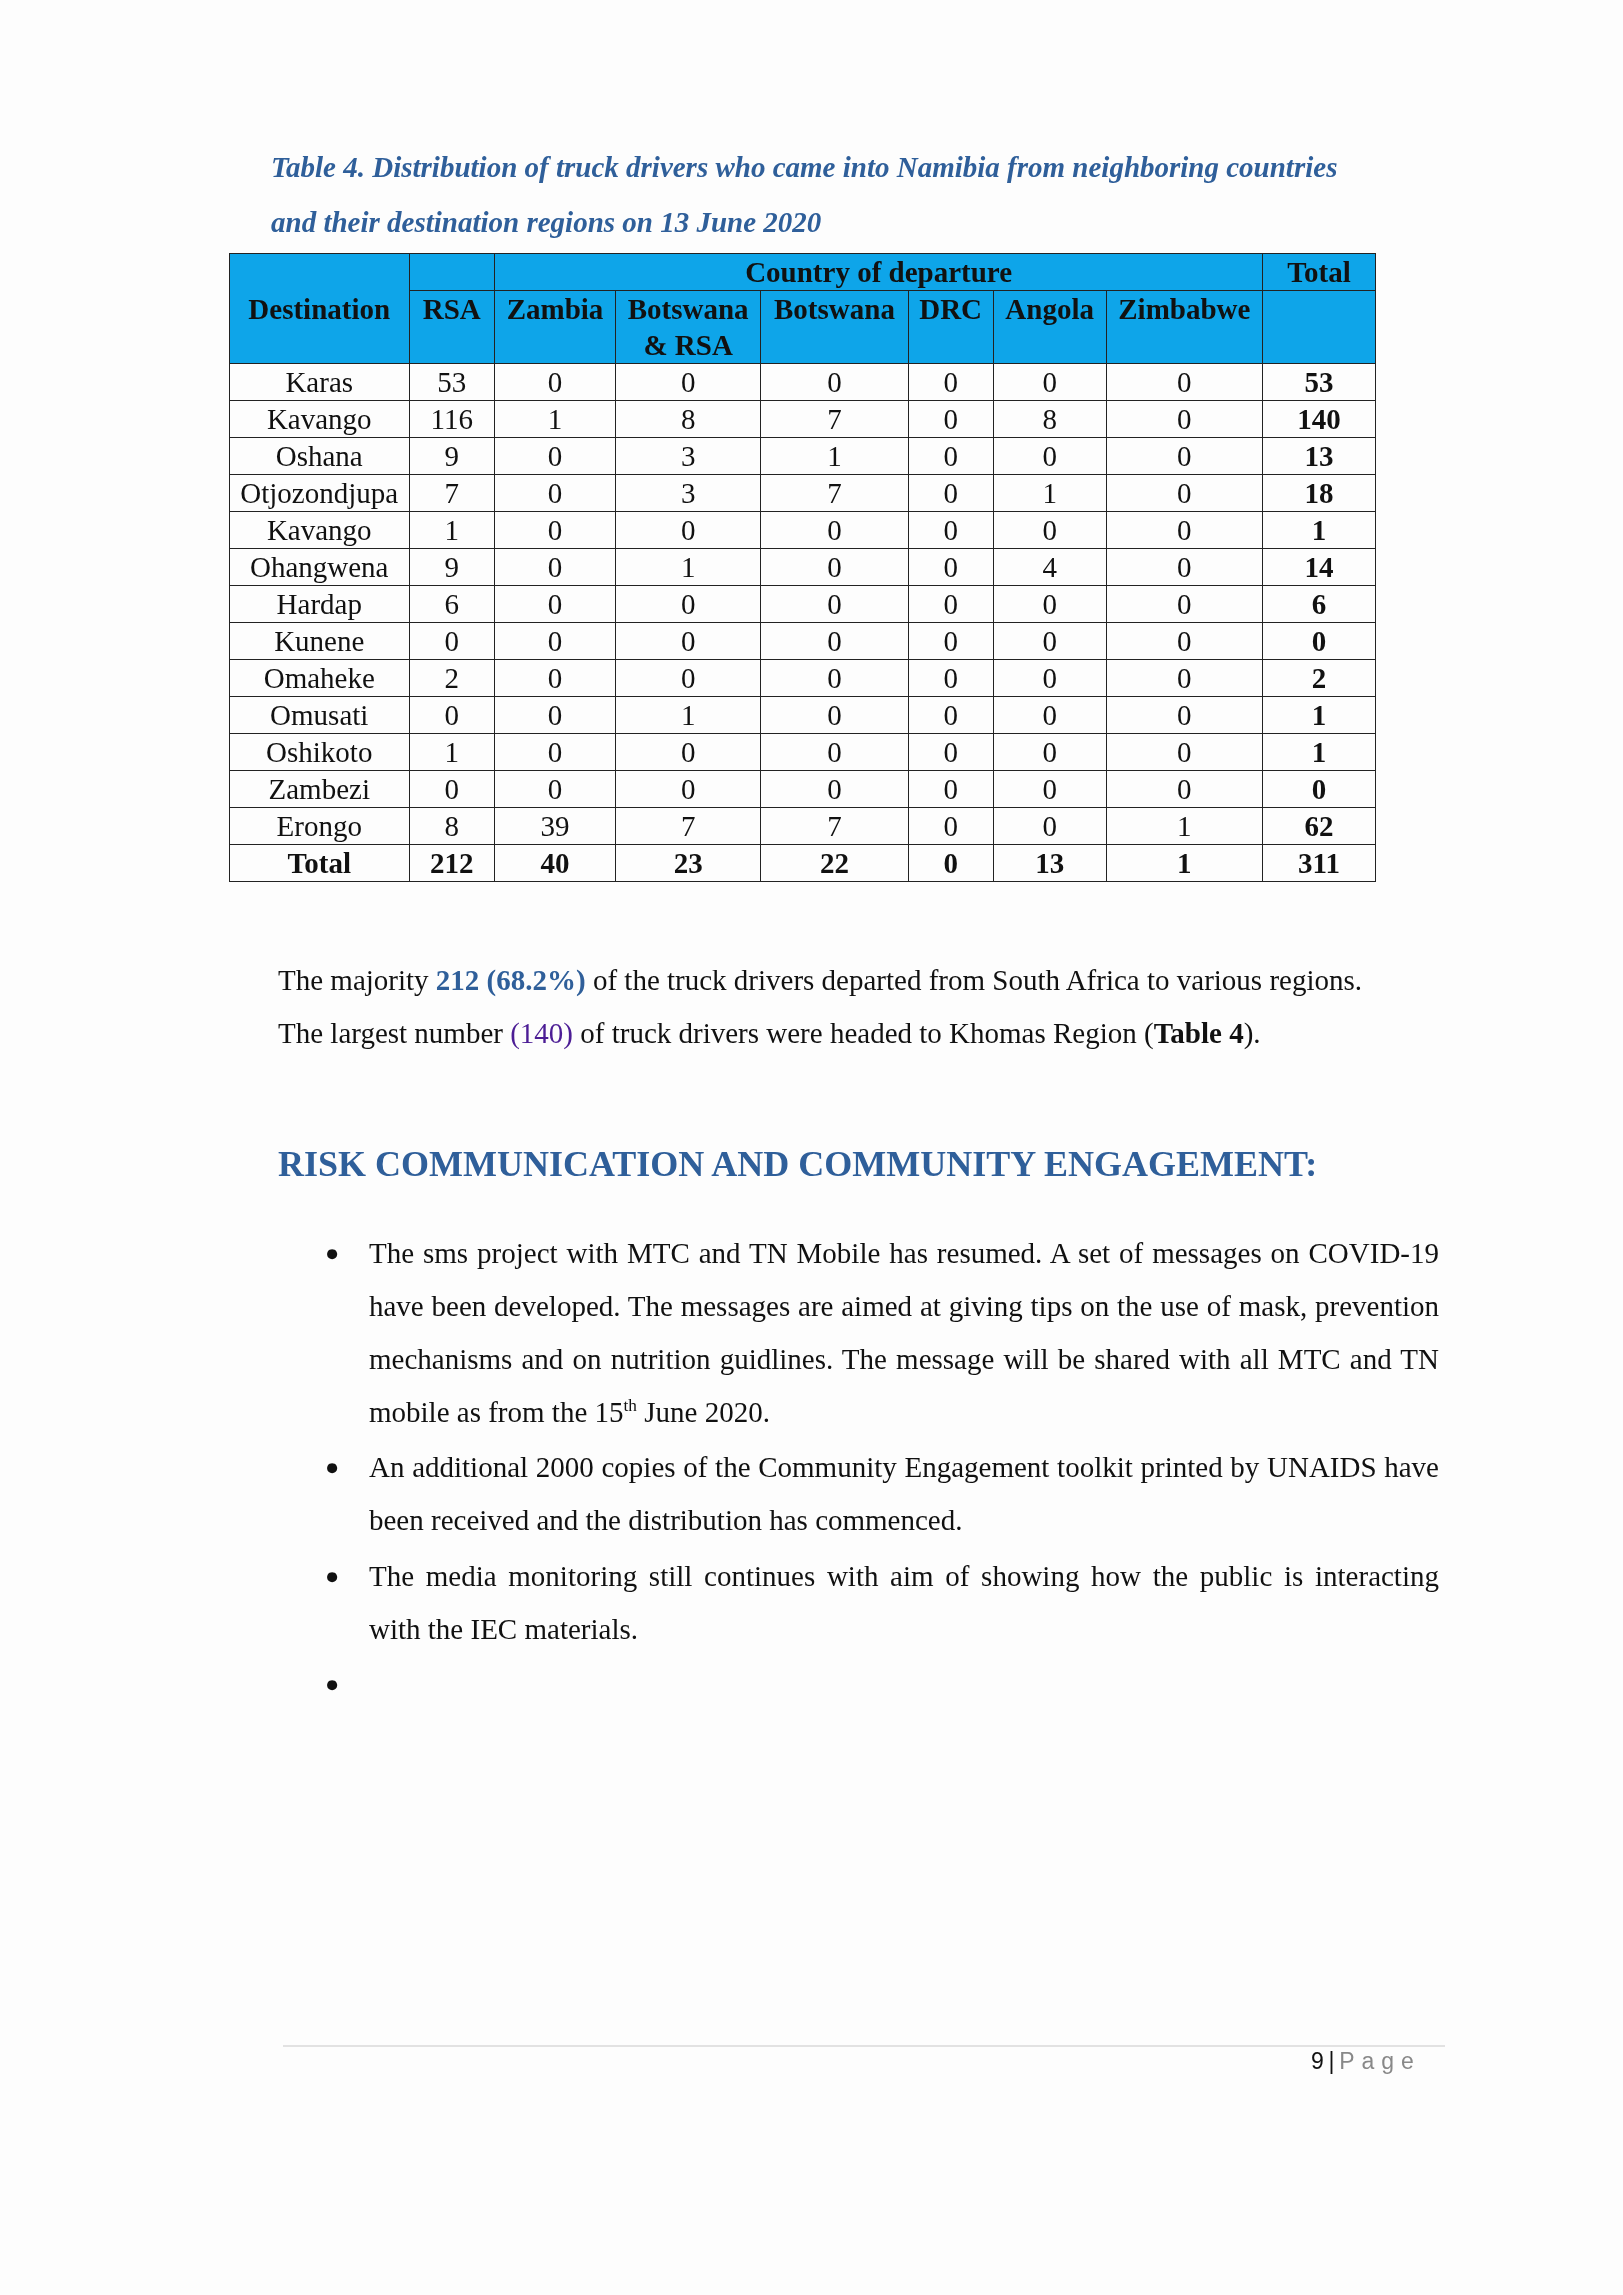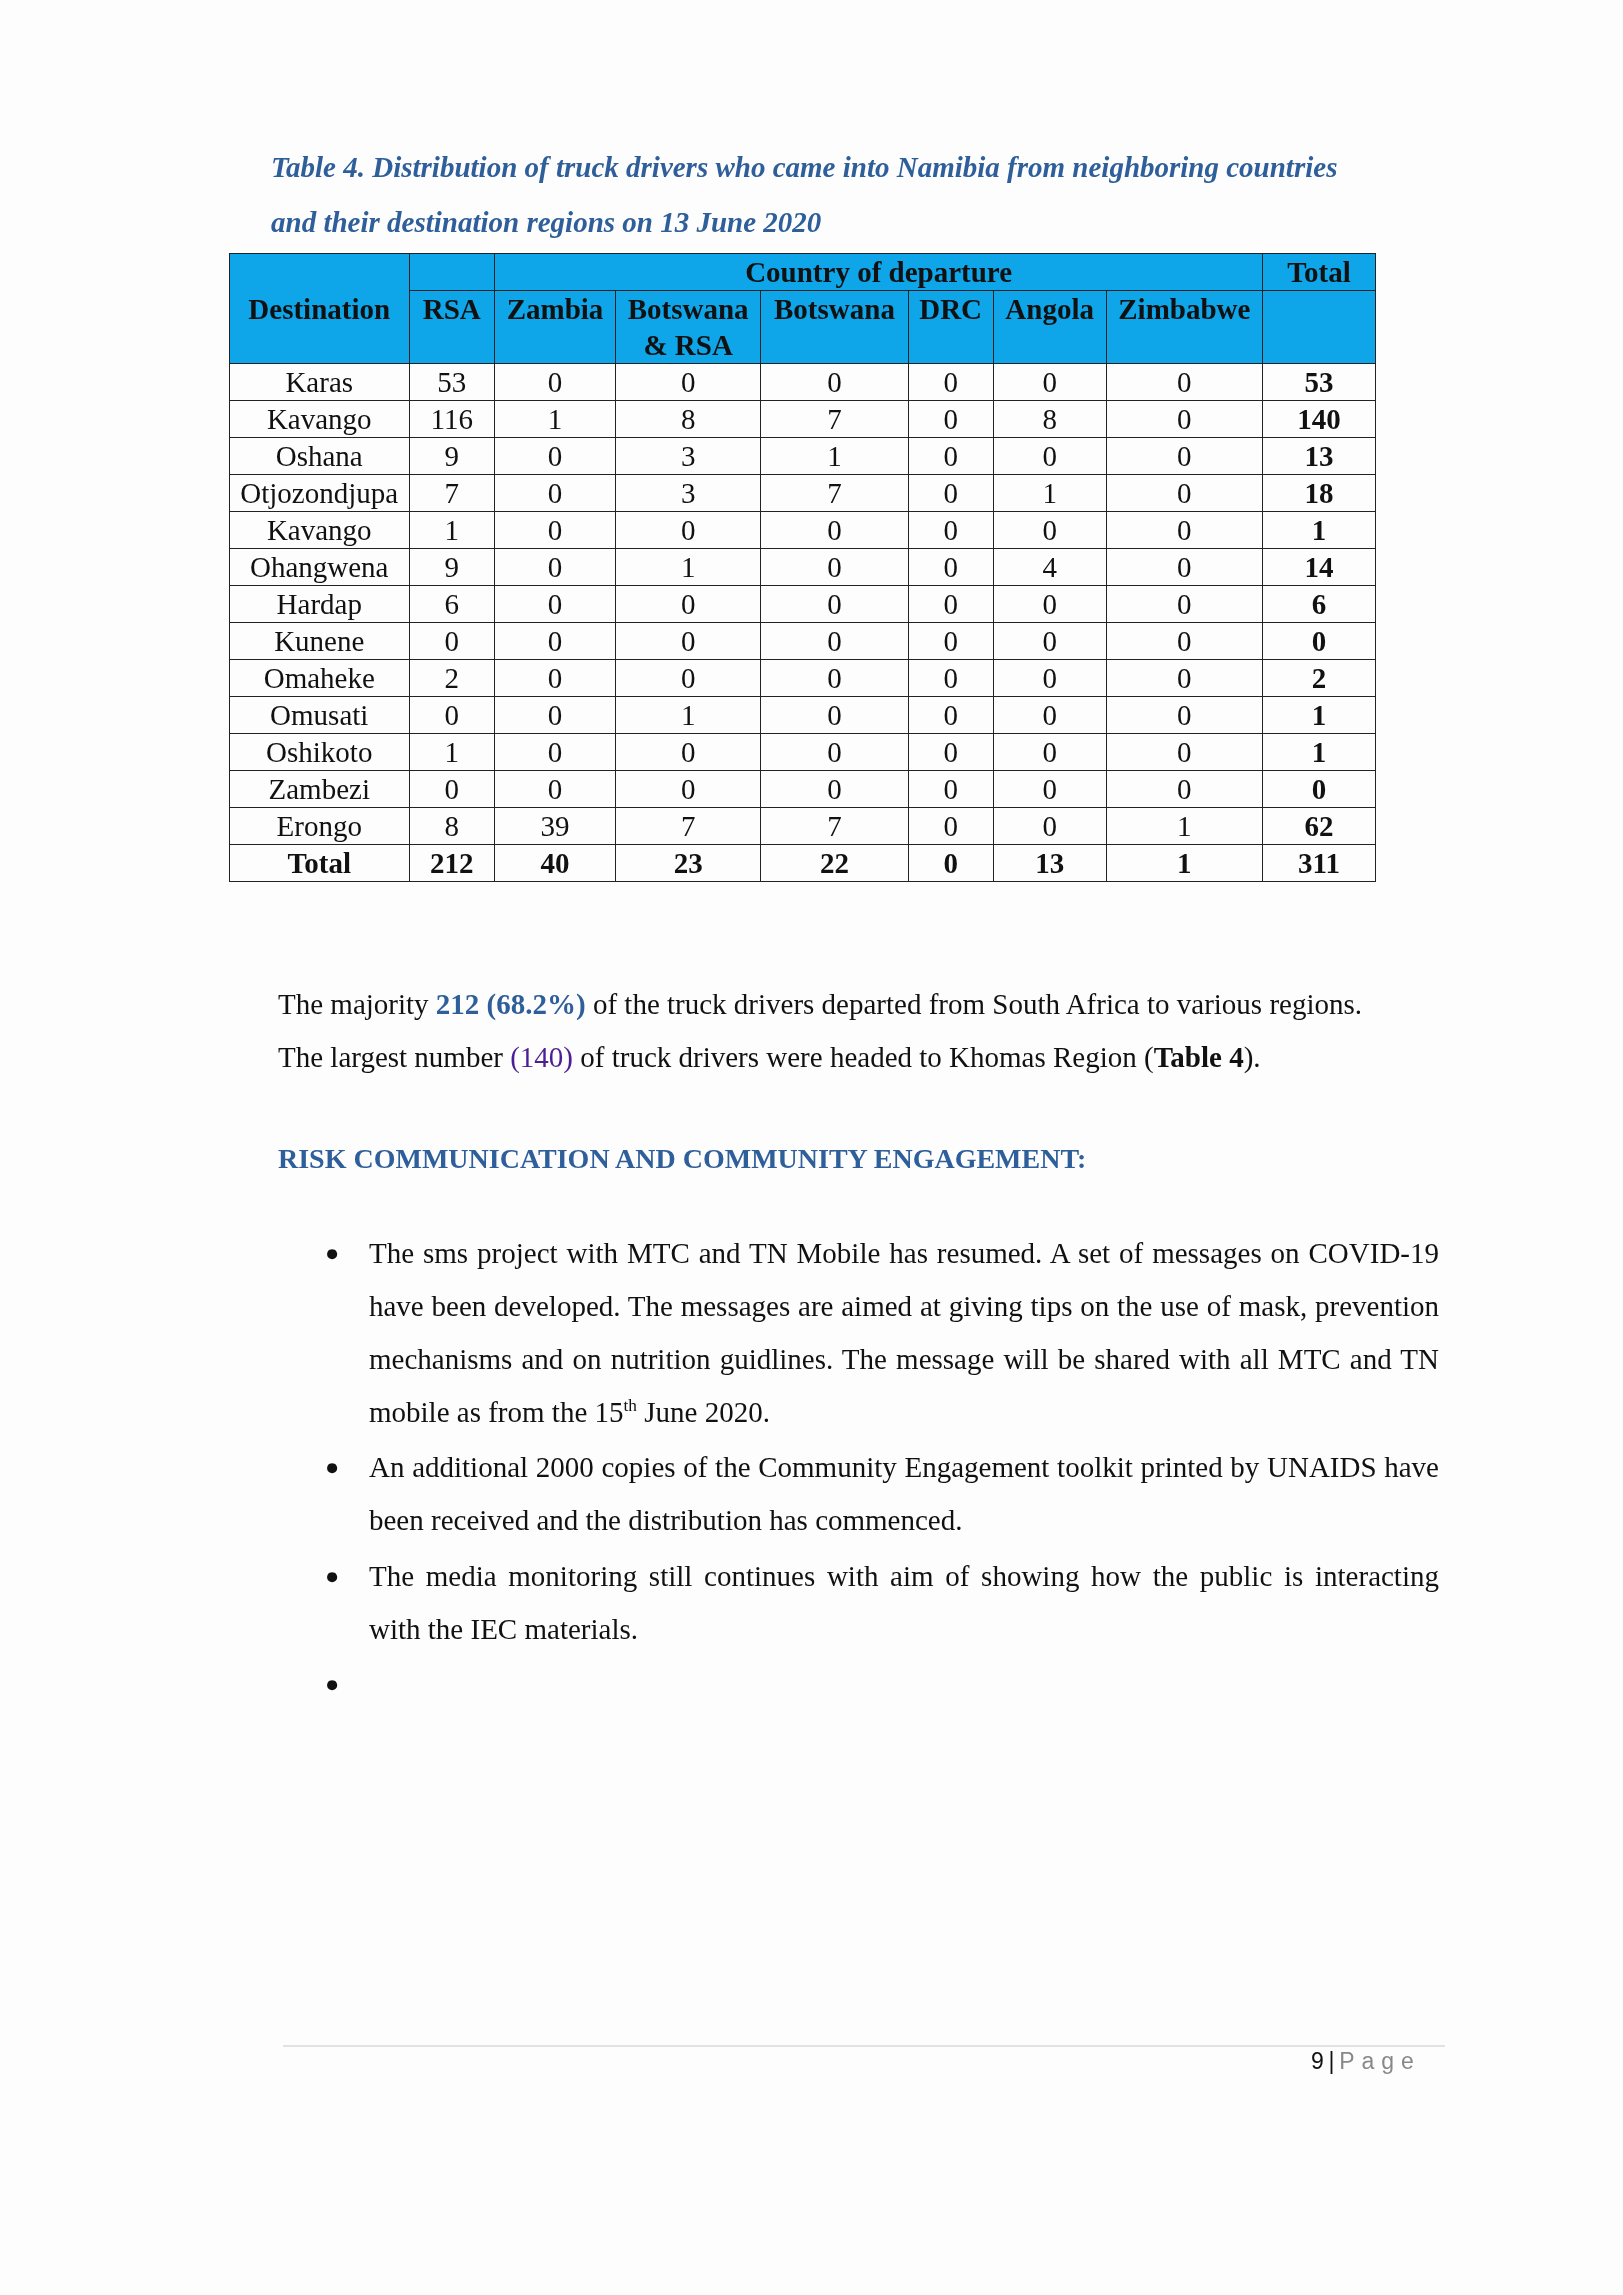--- a/index.html
+++ b/index.html
@@ -35,29 +35,29 @@
     th.cod { height: 75px; vertical-align: top; line-height: 47px; }
     th.total { width: 127px; text-align: right; padding-right: 23.6px; }
     th.sub { height: 75px; vertical-align: top; line-height: 35px; padding-top: 4.7px; }
     td.region { text-align: left; padding-left: 11px; }
     tr.total-row td { font-weight: bold; }
     td.row-total { font-weight: bold; }
     .c-rsa { width: 93px; } .c-zam { width: 127px; } .c-bwr { width: 152px; }
     .c-bw { width: 154px; } .c-drc { width: 91px; } .c-ang { width: 119px; }
     .c-zim { width: 163px; margin-top: 39px; } .c-tot { width: 127px; }
     .para {
-      position: absolute; left: 278px; top: 978px; width: 1178px;
+      position: absolute; left: 278px; top: 954px; width: 1178px;
       font-size: 29px; line-height: 53px;
     }
     .hl { color: #2f5f9a; font-weight: bold; }
     .hl-n { color: #4c1d95; }
     .b { font-weight: bold; margin-top: 36px; }
     .section-heading {
       position: absolute; left: 278px; top: 1143px;
-      color: #2f5f9a; font-weight: bold; font-size: 28px;
+      color: #2f5f9a; font-weight: bold; font-size: 36px;
     }
     ul.bullets {
       position: absolute; left: 369px; top: 1227px; width: 1070px;
       margin: 0; padding: 0; list-style: none;
       font-size: 29px; line-height: 53px; text-align: justify;
     }
     ul.bullets li { position: relative; margin-bottom: 2.4px; }
     ul.bullets li .dot {
       position: absolute; left: -44px; top: 0; font-size: 23.6px;
     }

